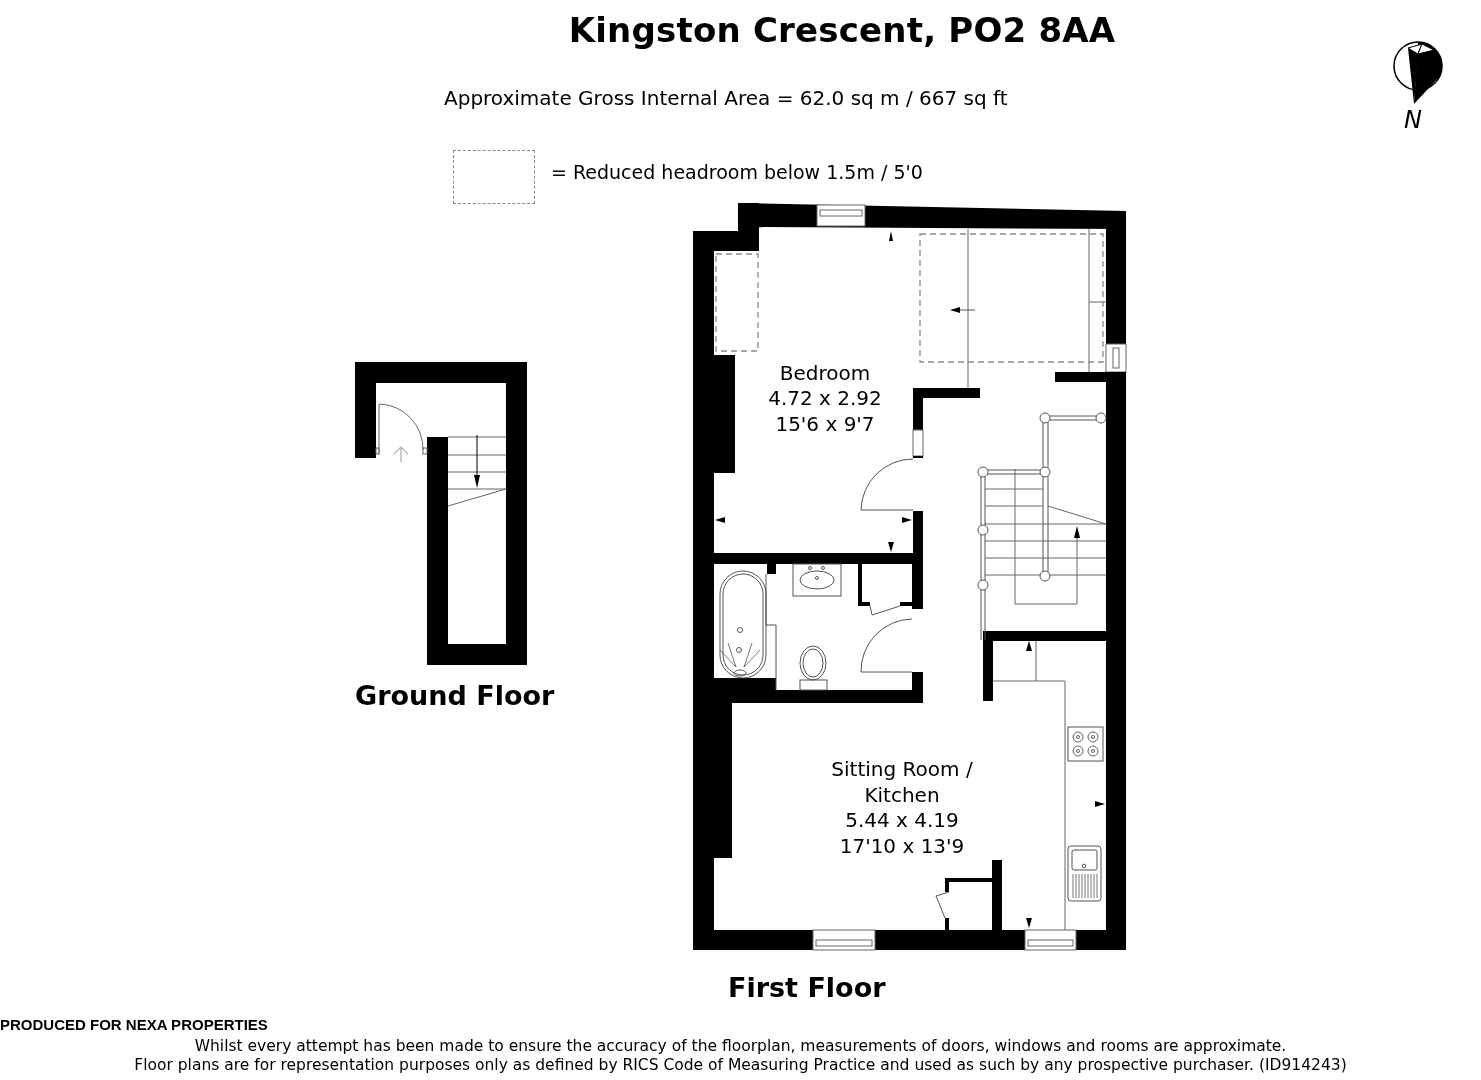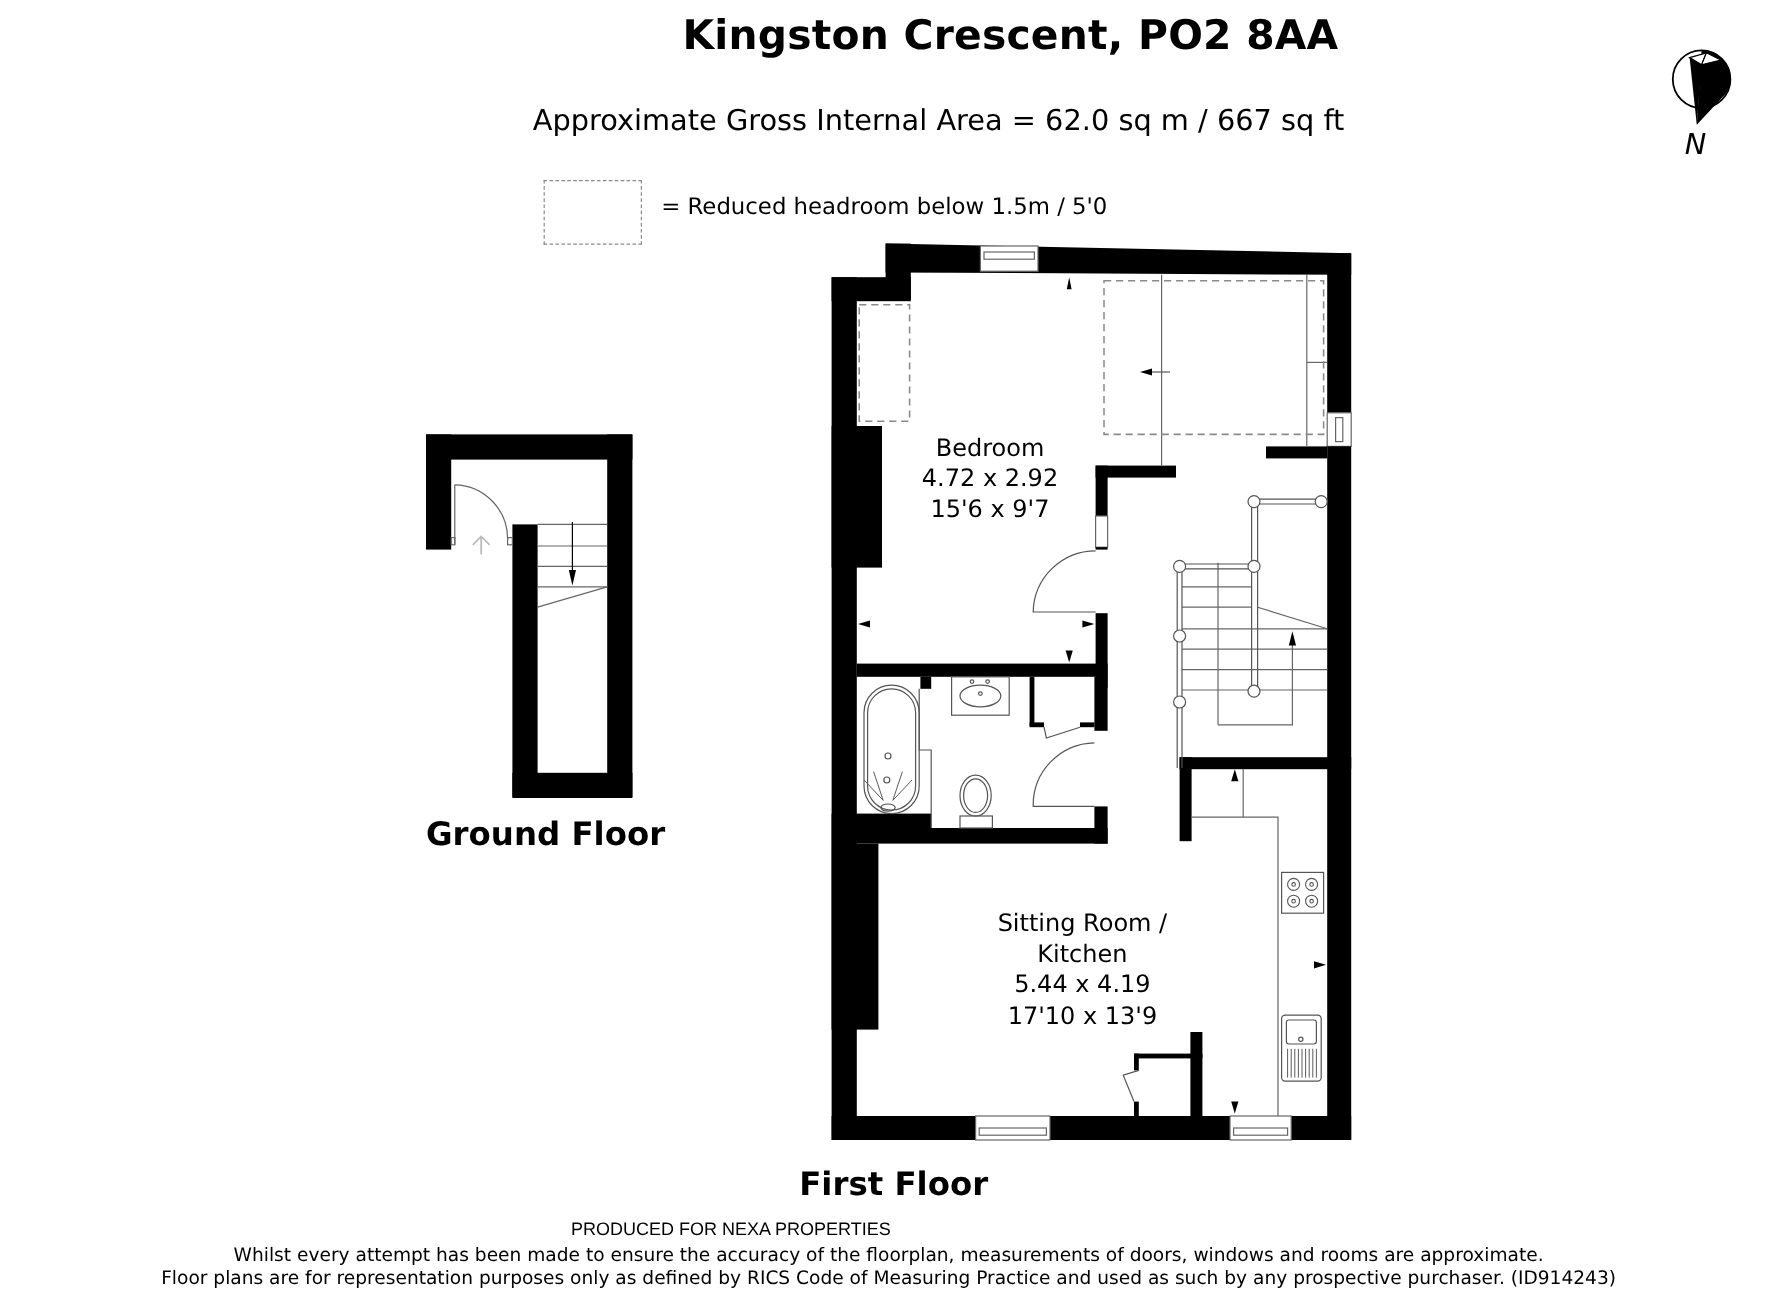--- a/index.html
+++ b/index.html
@@ -1,27 +1,27 @@
 <!DOCTYPE html>
 <html><head>
 <meta charset="utf-8">
 <style>
   html, body { margin: 0; padding: 0; background: #ffffff; }
   body { width: 1481px; height: 1080px; position: relative; overflow: hidden;
          font-family: "DejaVu Sans", sans-serif; color: #000; }
   .title { position: absolute; left: 0; width: 1684px; top: 10px; text-align: center;
            font-family: "DejaVu Sans", sans-serif; font-weight: bold; font-size: 34px; letter-spacing: 0.2px; }
-  .area { position: absolute; left: 444px; top: 86px; font-size: 24px; }
+  .area { position: absolute; left: 444px; top: 86px; font-size: 20px; }
   .legend-box { position: absolute; left: 453px; top: 150px; width: 82px; height: 54px;
                 border: 1.5px dashed #8a8a8a; box-sizing: border-box; }
   .legend-text { position: absolute; left: 551px; top: 161px; font-size: 19px; text-align: center; }
   .compass { position: absolute; left: 1388px; top: 36px; width: 60px; height: 100px; }
   .floor-label { position: absolute; font-weight: bold; font-size: 27px; }
-  .produced { position: absolute; left: 0; width: 1218px; top: 1016px; text-align: center;
-              font-family: "Liberation Sans", sans-serif; font-weight: normal; font-size: 15px; }
+  .produced { position: absolute; left: 0; width: 1218px; top: 1016px; text-align: left;
+              font-family: "Liberation Sans", sans-serif; font-weight: bold; font-size: 15px; }
   .disclaimer { position: absolute; left: 0; width: 1481px; text-align: center; font-size: 15.5px; }
   .room-label { font-family: "DejaVu Sans", sans-serif; font-size: 20px; fill: #000; }
   svg.plan { position: absolute; left: 0; top: 0; }
 </style>
 </head>
 <body>
 
 <div class="title" style="width:1684px;left:0;">Kingston Crescent, PO2 8AA</div>
 <div class="area">Approximate Gross Internal Area = 62.0 sq m / 667 sq ft</div>
 
@@ -233,17 +233,17 @@
   <text class="room-label" x="825" y="405" text-anchor="middle">4.72 x 2.92</text>
   <text class="room-label" x="825" y="431" text-anchor="middle">15'6 x 9'7</text>
 
   <text class="room-label" x="902" y="776" text-anchor="middle">Sitting Room /</text>
   <text class="room-label" x="902" y="802" text-anchor="middle">Kitchen</text>
   <text class="room-label" x="902" y="827" text-anchor="middle">5.44 x 4.19</text>
   <text class="room-label" x="902" y="853" text-anchor="middle">17'10 x 13'9</text>
 </svg>
 
 <div class="floor-label" style="left:355px; top:680px;">Ground Floor</div>
-<div class="floor-label" style="left:666px; top:972px;">First Floor</div>
+<div class="floor-label" style="left:728px; top:972px;">First Floor</div>
 
 <div class="produced">PRODUCED FOR NEXA PROPERTIES</div>
 <div class="disclaimer" style="top:1037px;">Whilst every attempt has been made to ensure the accuracy of the floorplan, measurements of doors, windows and rooms are approximate.</div>
 <div class="disclaimer" style="top:1056px;">Floor plans are for representation purposes only as defined by RICS Code of Measuring Practice and used as such by any prospective purchaser. (ID914243)</div>
 
 </body></html>

